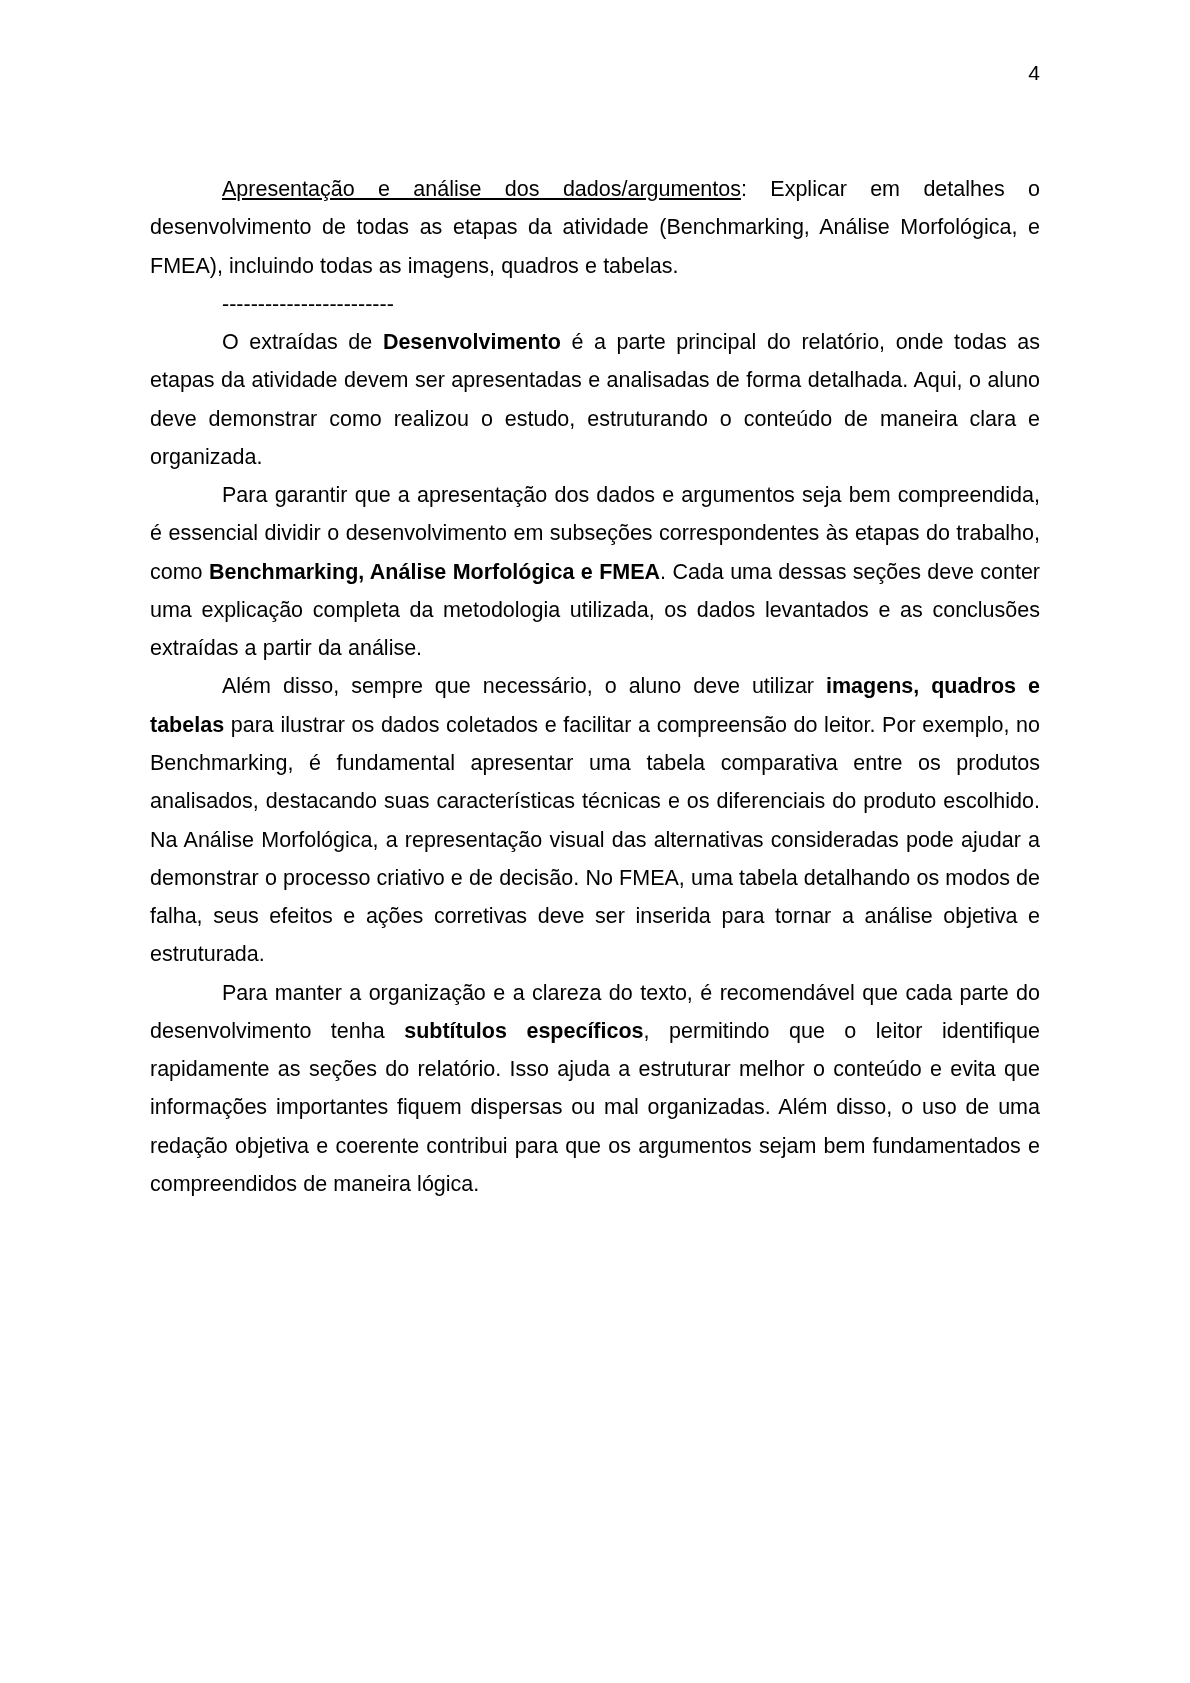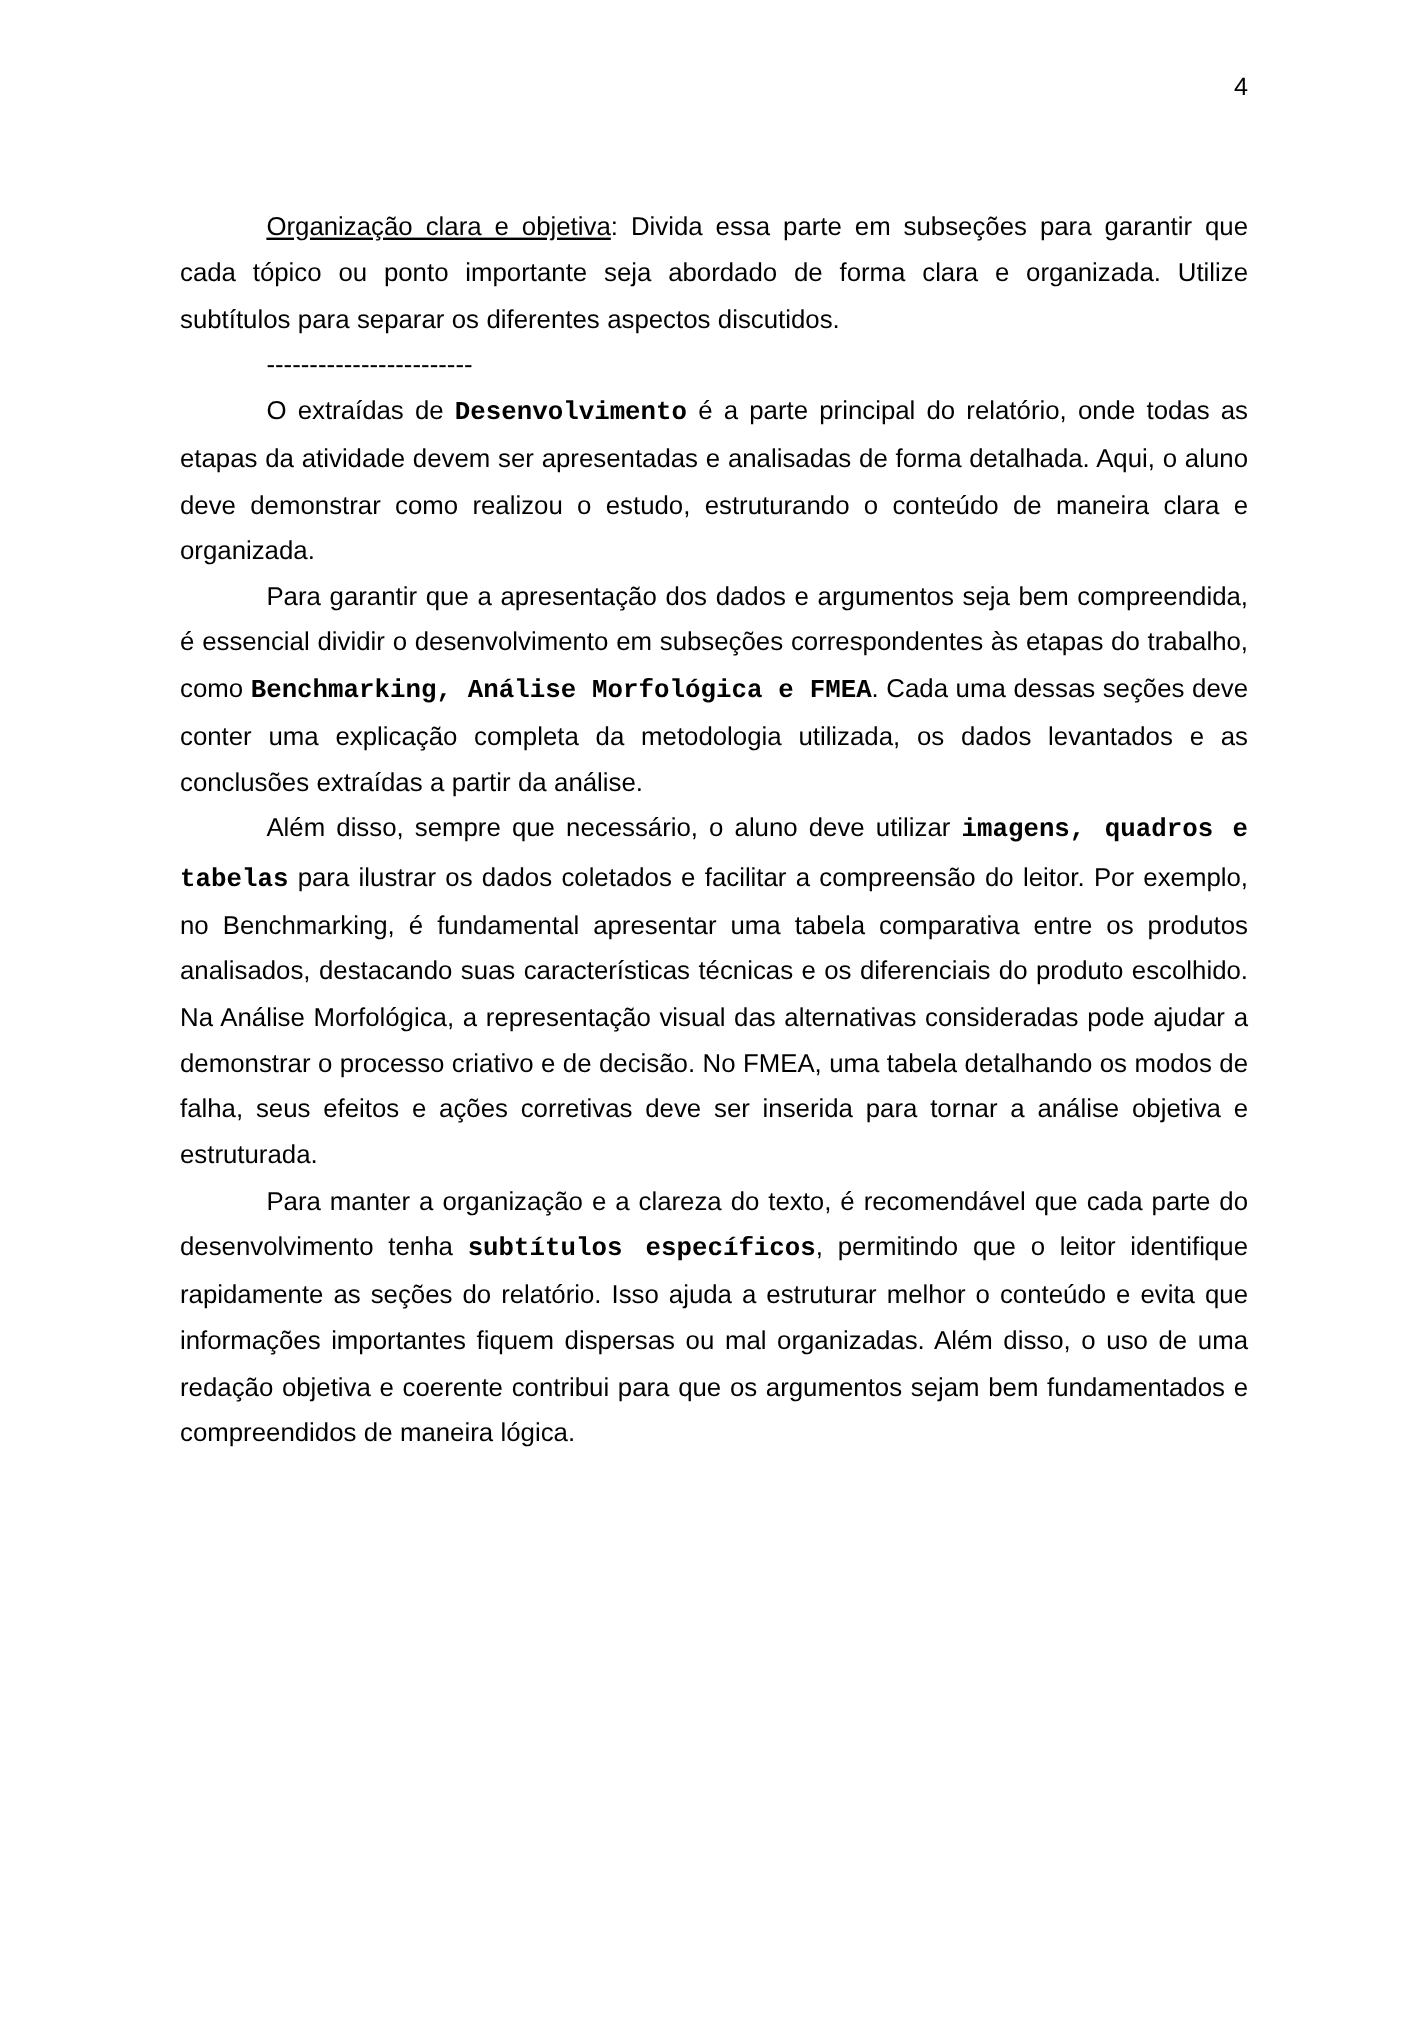--- a/index.html
+++ b/index.html
@@ -42,42 +42,41 @@
     word-spacing: 0.2px;
   }
   p.para + p.para {
     margin-top: 0;
   }
   .u {
     text-decoration: underline;
   }
   .b {
     font-weight: bold;
-    font-family: Liberation Mono, monospace;
   }
   .divider-para {
     text-indent: 72px;
     font-size: 21.5px;
     line-height: 1.78;
     letter-spacing: 0px;
   }
 </style>
 </head>
 <body>
 
 <div class="page">
 
   <div class="page-number">4</div>
 
   <div class="body-content">
 
+    <p class="para">
+      <span class="u">Apresentação e análise dos dados/argumentos</span><span>: Explicar em detalhes o desenvolvimento de todas as etapas da atividade (Benchmarking, Análise Morfológica, e FMEA), incluindo todas as imagens, quadros e tabelas.</span>
+    </p>
 
-    <p class="para">
-      <span class="u">Organização clara e objetiva</span><span>: Divida essa parte em subseções para garantir que cada tópico ou ponto importante seja abordado de forma clara e organizada. Utilize subtítulos para separar os diferentes aspectos discutidos.</span>
-    </p>
 
     <p class="para divider-para">------------------------</p>
 
     <p class="para">
       <span>O extraídas de </span><span class="b">Desenvolvimento</span><span> é a parte principal do relatório, onde todas as etapas da atividade devem ser apresentadas e analisadas de forma detalhada. Aqui, o aluno deve demonstrar como realizou o estudo, estruturando o conteúdo de maneira clara e organizada.</span>
     </p>
 
     <p class="para">
       <span>Para garantir que a apresentação dos dados e argumentos seja bem compreendida, é essencial dividir o desenvolvimento em subseções correspondentes às etapas do trabalho, como </span><span class="b">Benchmarking, Análise Morfológica e FMEA</span><span>. Cada uma dessas seções deve conter uma explicação completa da metodologia utilizada, os dados levantados e as conclusões extraídas a partir da análise.</span>
     </p>

